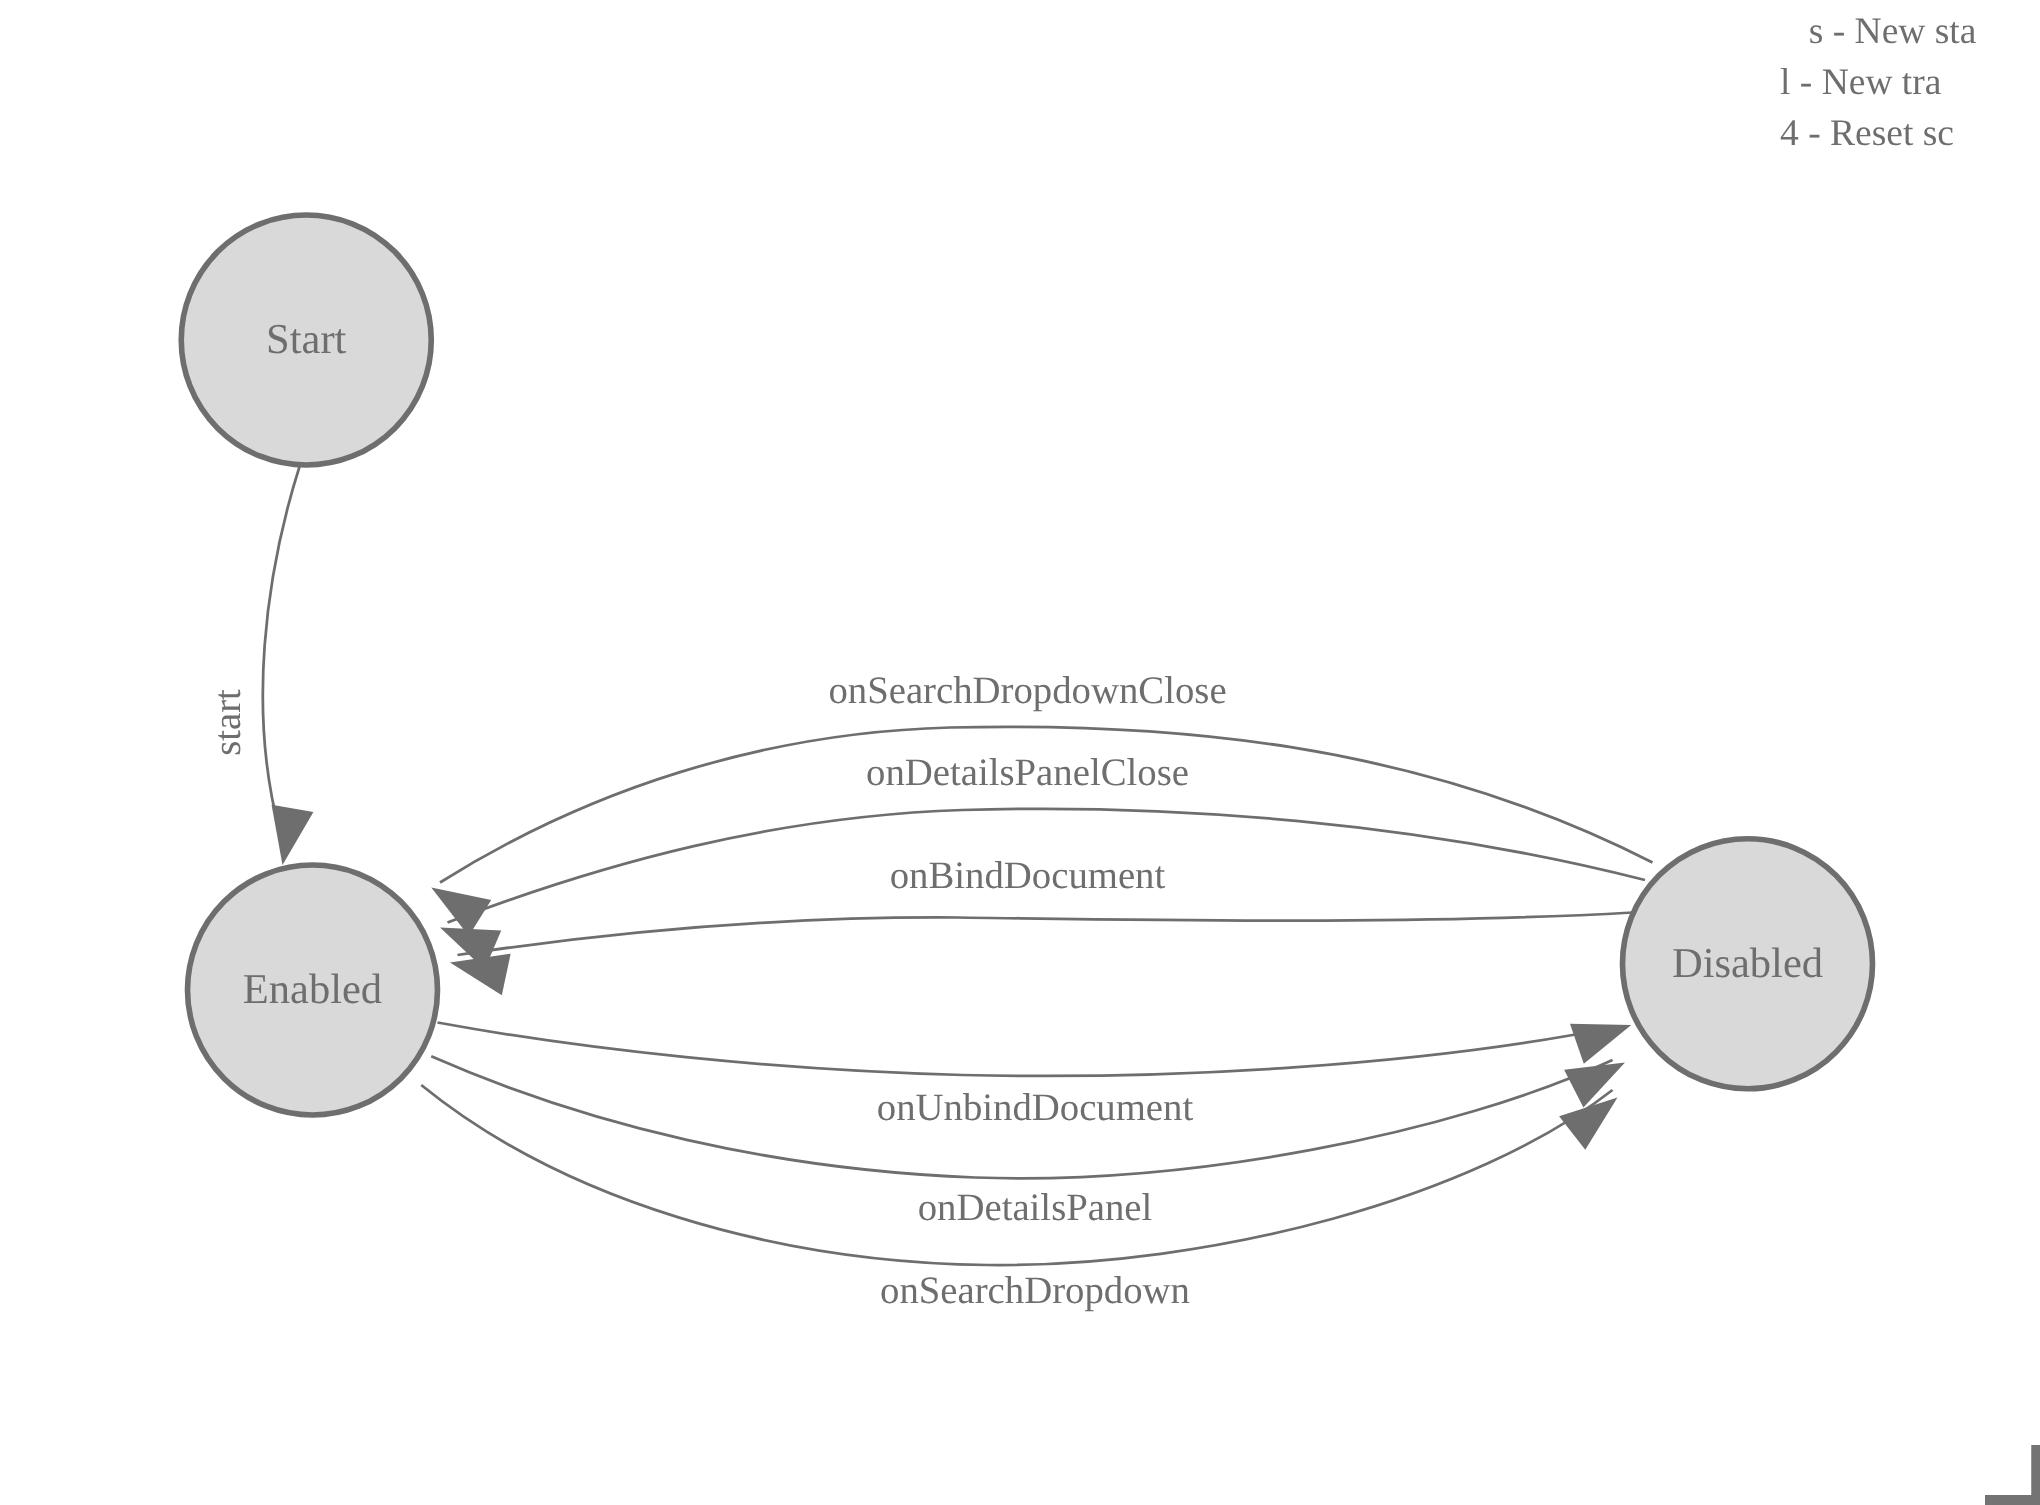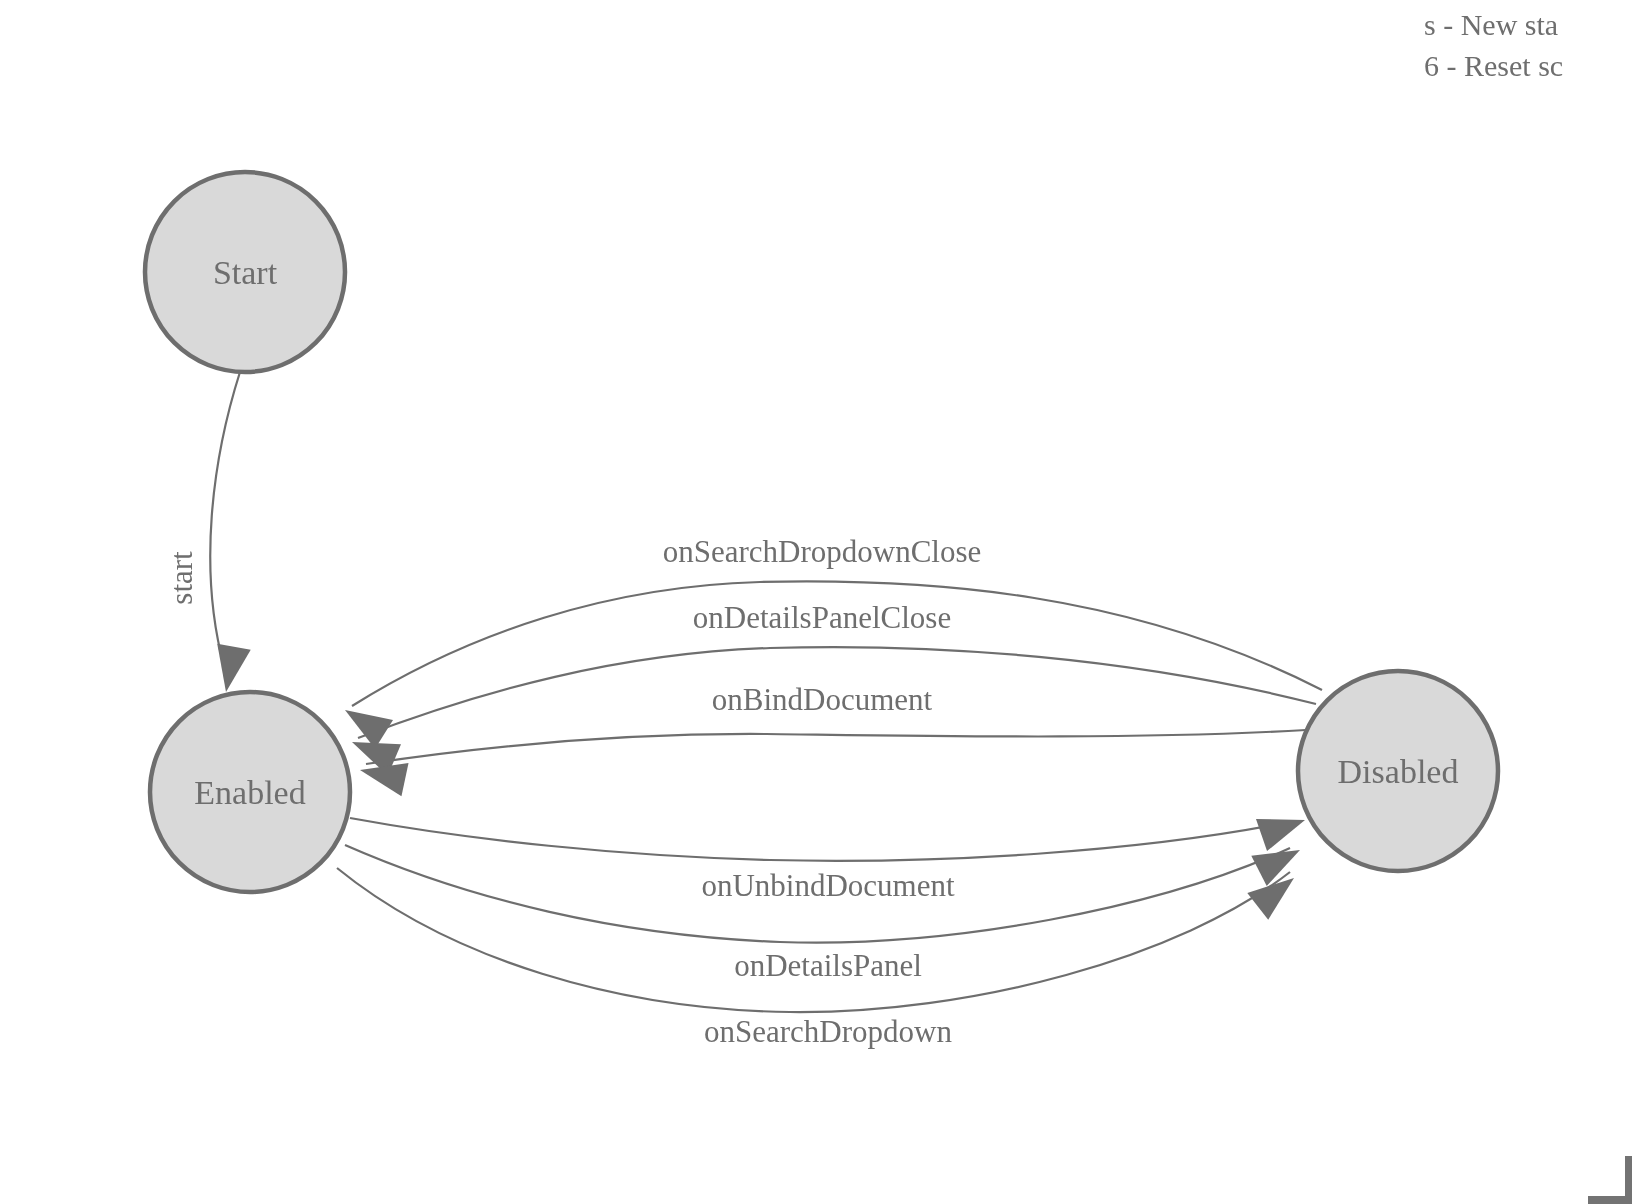--- a/index.html
+++ b/index.html
@@ -79,20 +79,21 @@
     font-family: "Liberation Serif", "DejaVu Serif", serif;
     font-size: 30px;
     line-height: 41px;
     color: #6e6e6e;
     white-space: nowrap;
     margin: 0;
     padding: 0;
   }
   #help-overlay .help-line:first-child {
     margin-top: 4px;
+    margin-left: 23px;
   }
   #scroll-corner {
     position: absolute;
     right: 0;
     bottom: 0;
     width: 44px;
     height: 48px;
   }
   #scroll-corner .v-bar {
     position: absolute;
@@ -155,21 +156,22 @@
         <text x="822" y="628" class="edge-label">onDetailsPanelClose</text>
         <text x="822" y="710" class="edge-label">onBindDocument</text>
         <text x="828" y="896" class="edge-label">onUnbindDocument</text>
         <text x="828" y="976" class="edge-label">onDetailsPanel</text>
         <text x="828" y="1042" class="edge-label">onSearchDropdown</text>
       </g>
   </svg>
 
   <div id="help-overlay">
       <div class="help-line">s - New sta</div>
-      <div class="help-line">6 - Reset sc</div>
+      <div class="help-line">l - New tra</div>
+      <div class="help-line">4 - Reset sc</div>
     </div>
 
   <div id="scroll-corner">
     <div class="v-bar"></div>
     <div class="h-bar"></div>
   </div>
 
 </div>
 
 </body></html>

